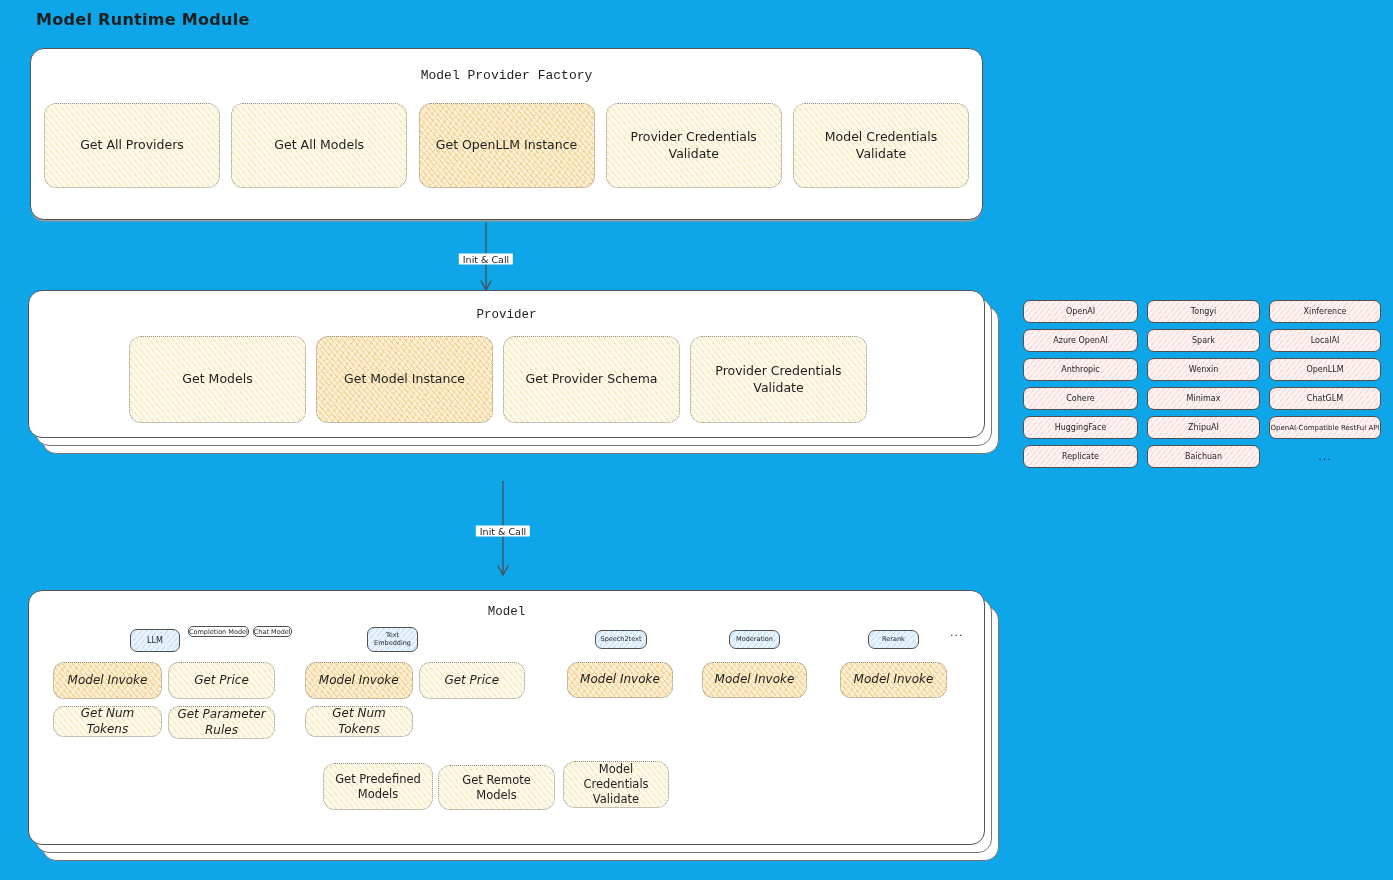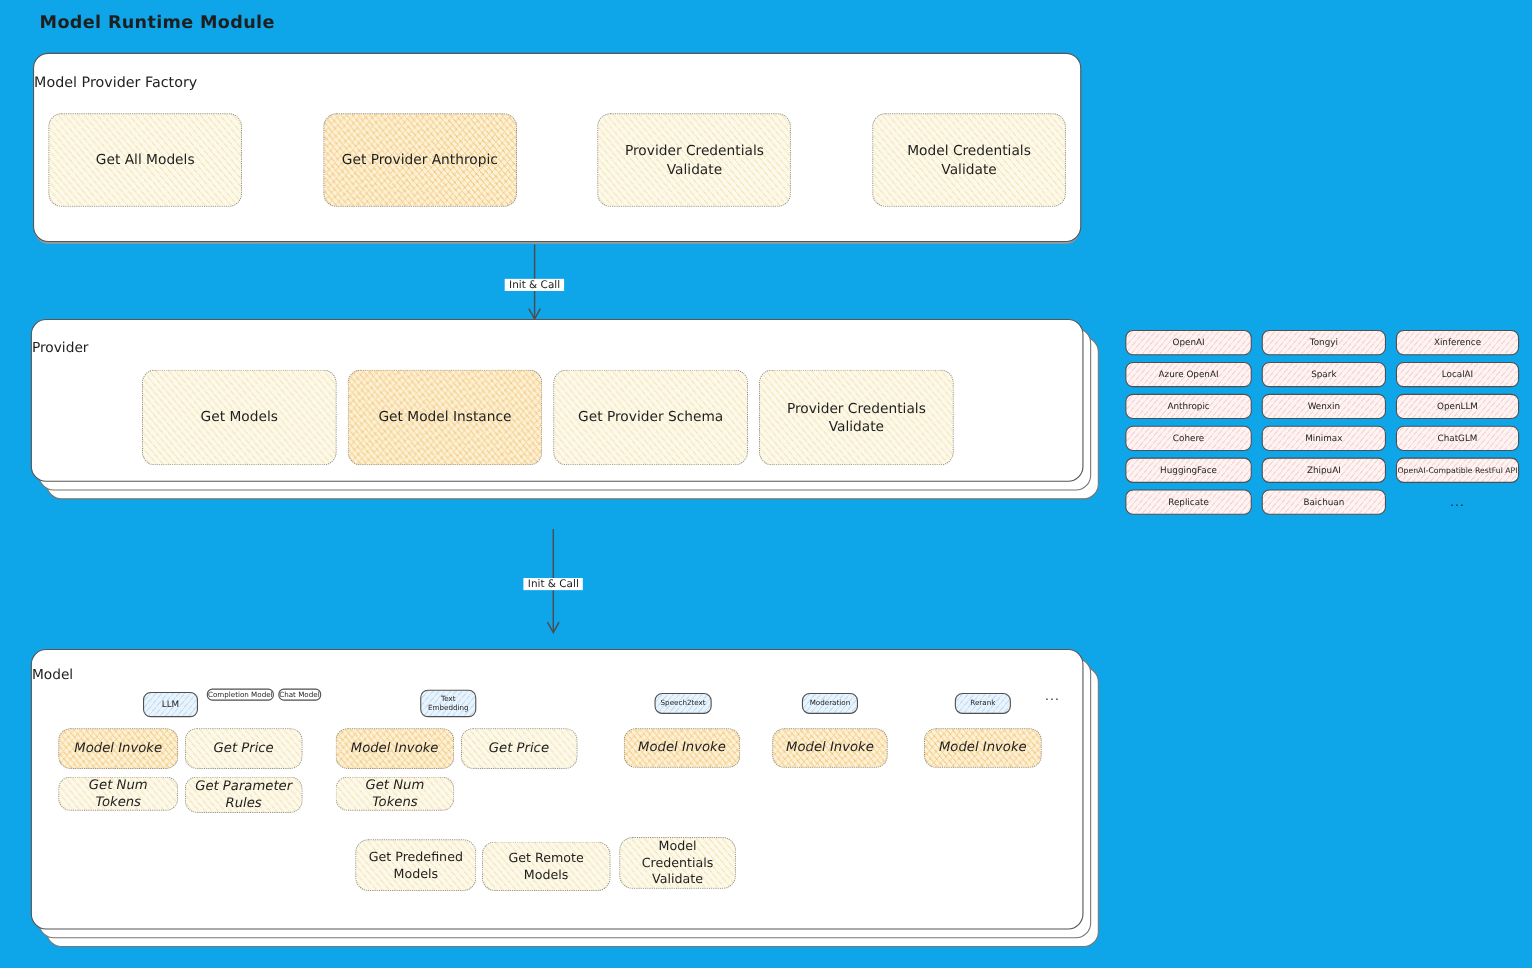--- a/index.html
+++ b/index.html
@@ -6,21 +6,21 @@
   .canvas{
     position:relative;width:1393px;height:880px;background:#0ea5e9;
     font-family:"DejaVu Sans",sans-serif;color:#1e1e1e;overflow:hidden;padding-left:12px;
   }
   .diagram-title{
     position:absolute;left:36px;top:10px;font-size:16px;font-weight:700;letter-spacing:.3px;
   }
   
   .card{background:#fff;border:1.4px solid #555;border-radius:14px;box-sizing:border-box;}
   .factory-card{position:absolute;left:30px;top:48px;width:953px;height:172px;box-shadow:0 2.5px 0 -1px #9a9a9a;}
-  .card-title{text-align:left;font-size:13px;}
+  .card-title{text-align:center;font-size:13px;font-family:Liberation Mono, monospace;}
   .factory-card .card-title{margin-top:19px;}
   .factory-row{display:flex;justify-content:space-between;padding:0 13px;margin-top:20px;}
   
   .op{
     display:flex;align-items:center;justify-content:center;text-align:center;
     border:1.4px dotted #8f8f8f;border-radius:12px;font-size:12.5px;line-height:1.3;
     box-sizing:border-box;padding:2px 6px;
   }
   .yellow{background:repeating-linear-gradient(50deg,rgba(235,205,120,.40) 0 1px,transparent 1px 4.5px),#fdf9ea;}
   .orange{background:
@@ -65,21 +65,21 @@
   .model-group{position:absolute;top:622px;}
   
   .g1{left:53px;width:222px;} .g2{left:305px;width:220px;}
   .g3{left:567px;width:106px;} .g4{left:702px;width:105px;} .g5{left:840px;width:107px;}
   .tab-row{position:relative;height:32px;}
   .tab-blue{
     position:absolute;display:flex;align-items:center;justify-content:center;text-align:center;
     border:1.1px solid #4f4f4f;border-radius:7px;box-sizing:border-box;line-height:1.15;
   }
   .g1 .tab-blue{left:77px;top:7px;width:50px;height:23px;font-size:8px;}
-  .g2 .tab-blue{left:77px;top:5px;width:51px;height:25px;font-size:6.5px;padding:0 8px;}
+  .g2 .tab-blue{left:62px;top:5px;width:51px;height:25px;font-size:6.5px;padding:0 8px;}
   .g3 .tab-blue,.g4 .tab-blue,.g5 .tab-blue{top:8px;height:19px;font-size:6.5px;text-align:right;}
   .g3 .tab-blue{left:28px;width:52px;}
   .g4 .tab-blue{left:27px;width:51px;}
   .g5 .tab-blue{left:28px;width:51px;}
   .subtabs{position:absolute;left:135px;top:4px;width:68px;display:flex;gap:4px;}
   .subtab{
     height:11px;display:flex;align-items:center;justify-content:center;font-size:6.5px;
     border:1px solid #4f4f4f;border-radius:5px;background:#fff;white-space:nowrap;box-sizing:border-box;
   }
   .ops-row{display:flex;gap:6px;margin-top:8px;}
@@ -98,22 +98,23 @@
 </head>
 <body>
 
 <div class="canvas">
 
   <div class="diagram-title">Model Runtime Module</div>
 
   <div class="card factory-card">
     <div class="card-title">Model Provider Factory</div>
     <div class="factory-row">
+      <div class="op yellow">Get All Providers</div>
       <div class="op yellow">Get All Models</div>
-      <div class="op orange">Get Provider Anthropic</div>
+      <div class="op orange">Get OpenLLM Instance</div>
       <div class="op yellow">Provider Credentials Validate</div>
       <div class="op yellow">Model Credentials Validate</div>
     </div>
   </div>
 
   <div class="arrow arrow-1">
     <svg width="70" height="74" viewBox="0 0 70 74">
       <line x1="35" y1="0" x2="35" y2="67" stroke="#4c4c4c" stroke-width="1.3"></line>
       <polyline points="30,59 35,68 40,59" fill="none" stroke="#4c4c4c" stroke-width="1.3" stroke-linecap="round"></polyline>
     </svg>

